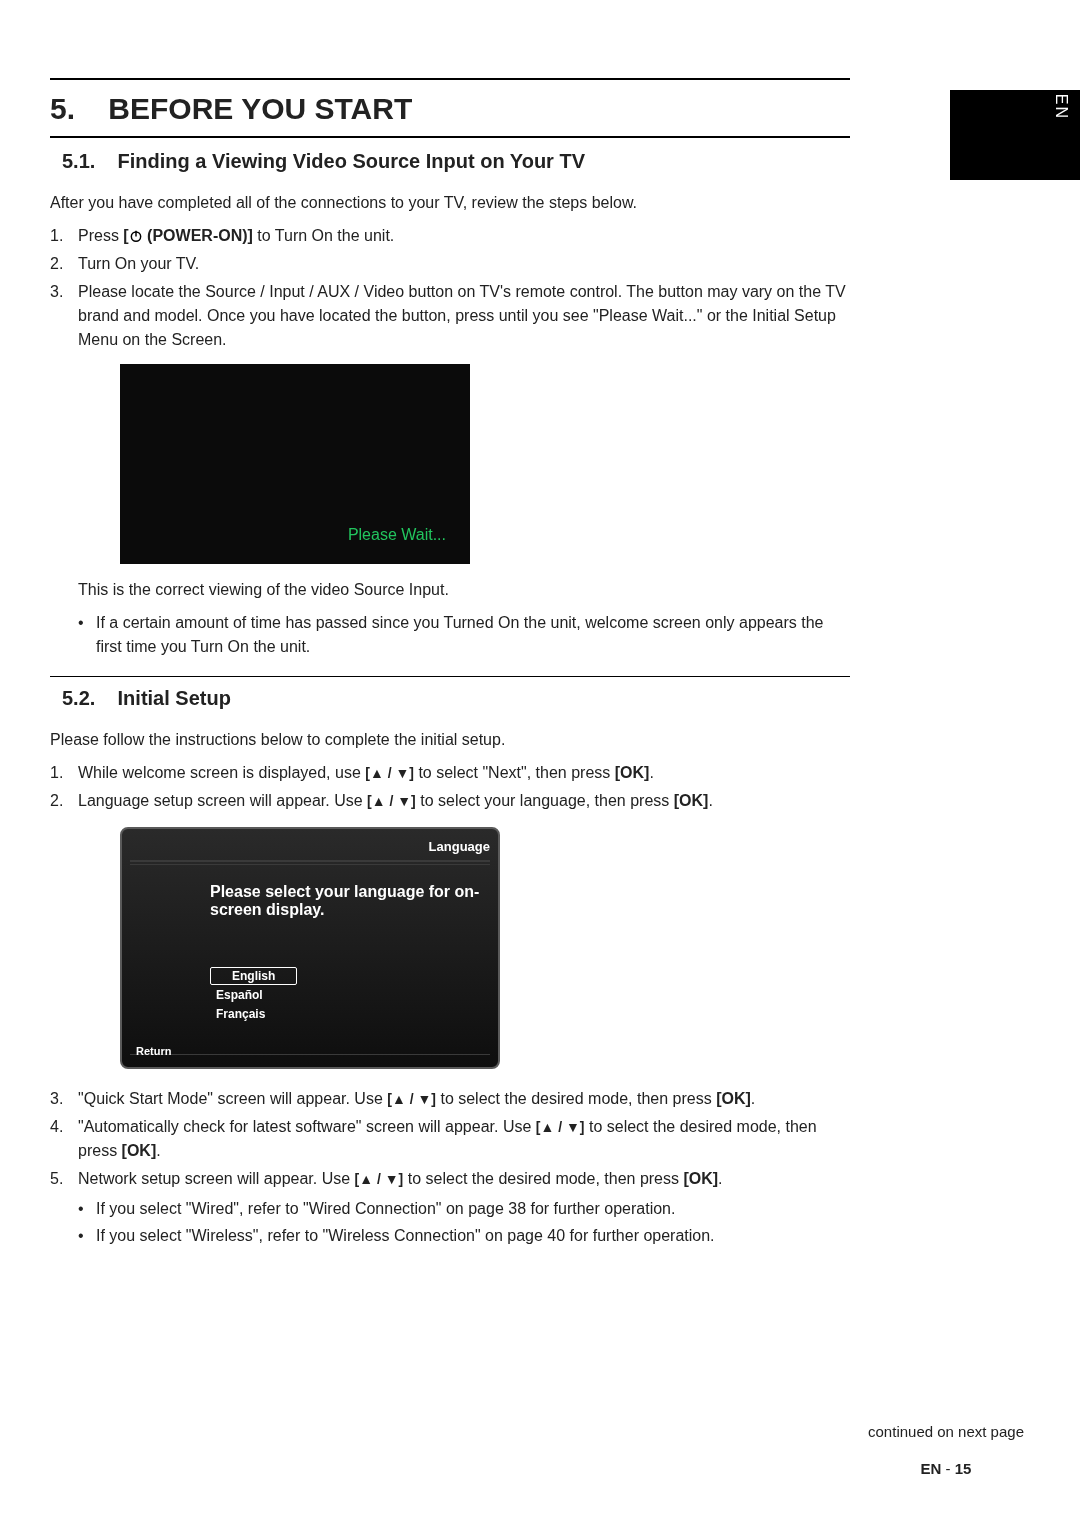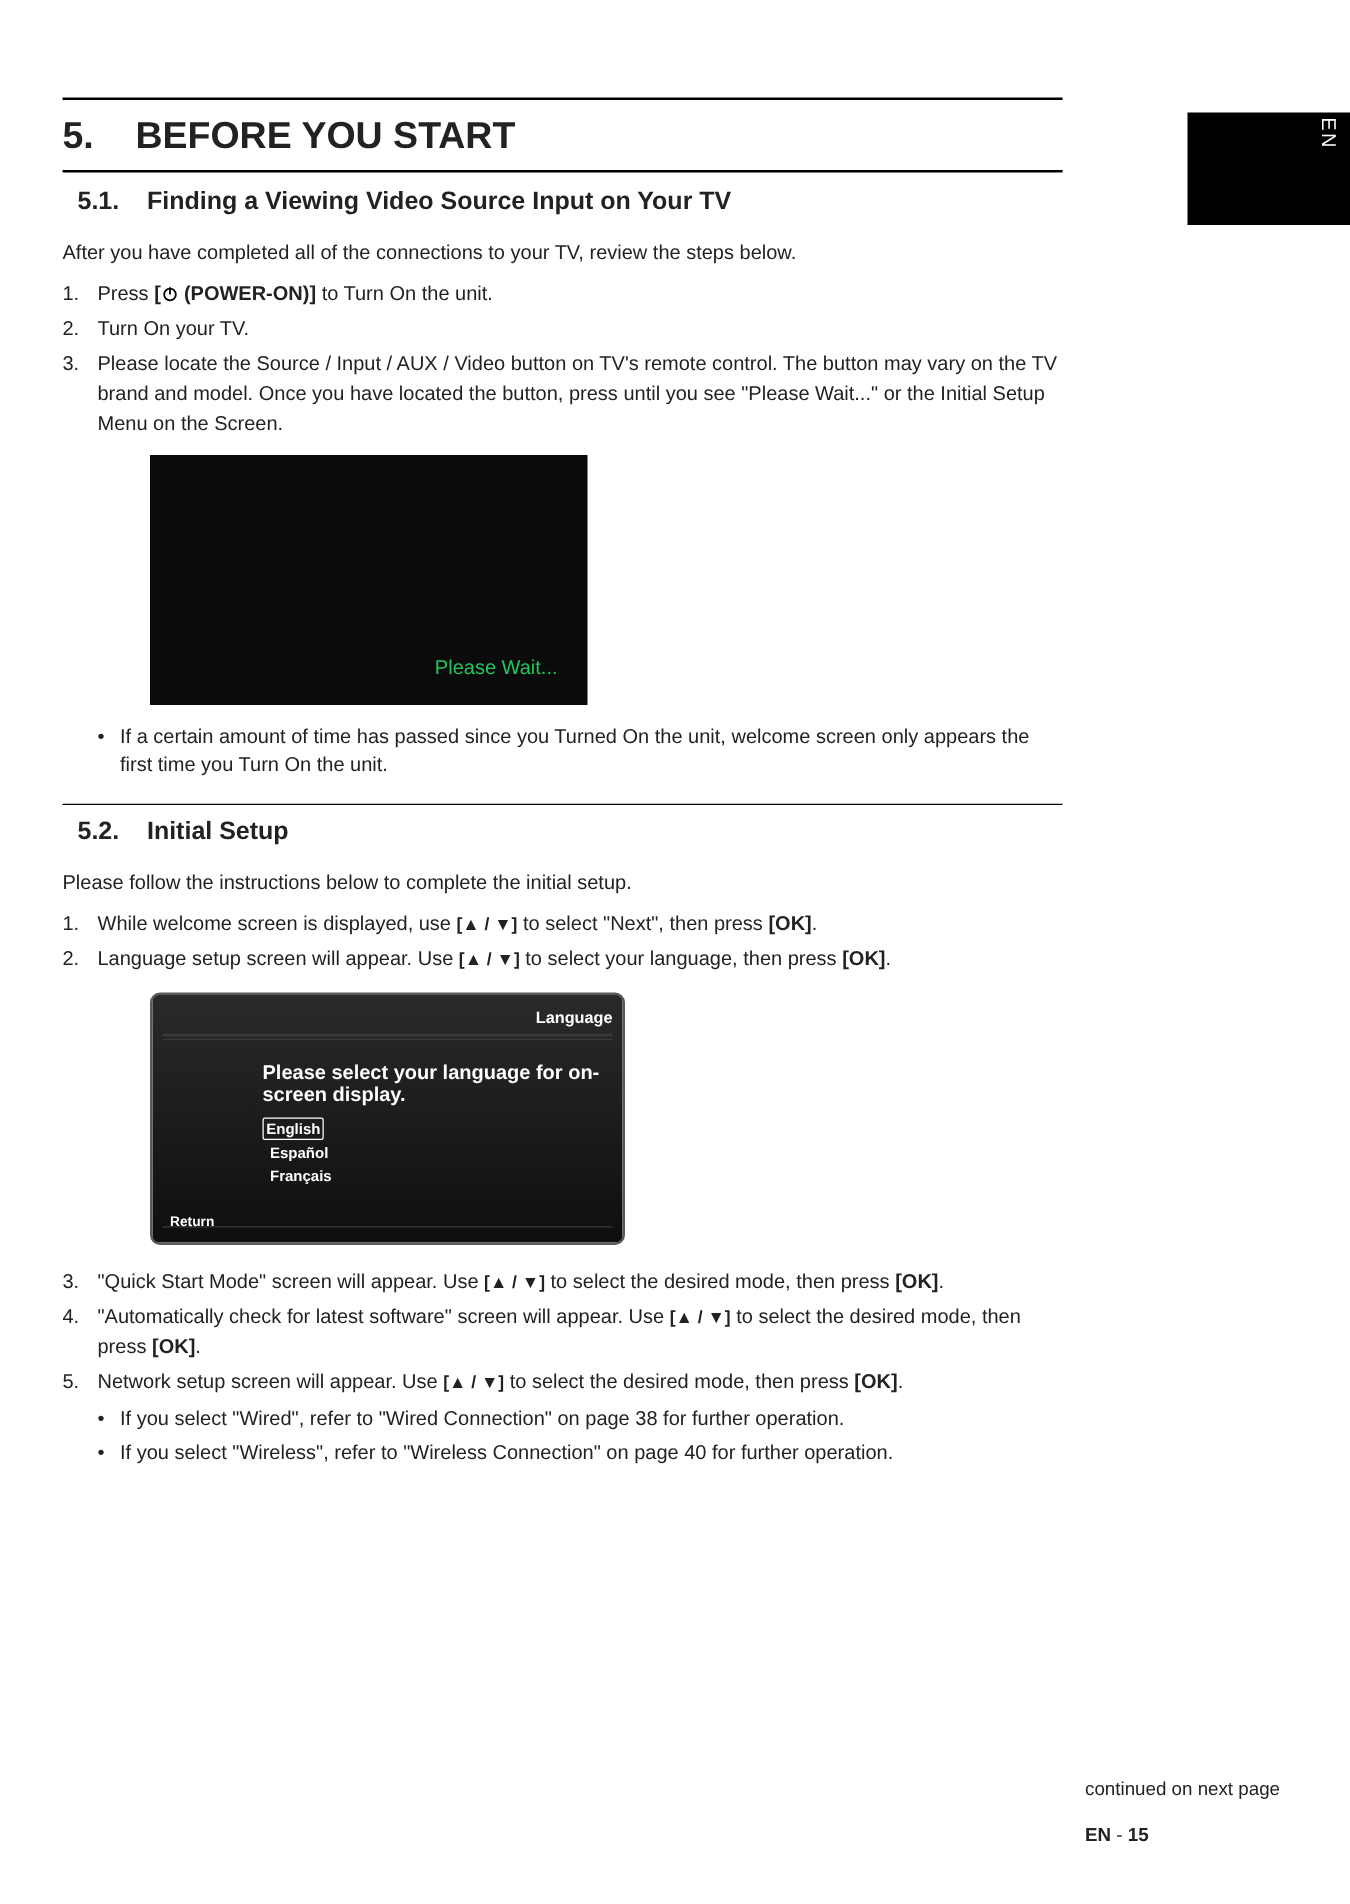--- a/index.html
+++ b/index.html
@@ -23,24 +23,24 @@
   ul.bullets > li::before { content: "•"; position: absolute; left: 0; top: 0; }
   .indent-block { padding-left: 28px; }
   .bold { font-weight: 700; }
   .tv-screen { width: 350px; height: 200px; background: #0b0b0b; margin: 12px 0 14px 70px; position: relative; }
   .tv-screen .wait { position: absolute; right: 24px; bottom: 20px; color: #22c55e; font-size: 16px; }
   .osd { width: 380px; margin: 14px 0 18px 70px; border: 2px solid #5a5a5a; border-radius: 8px; background: linear-gradient(#2a2a2a,#0e0e0e); padding: 6px 8px 10px 8px; color: #fff; position: relative; }
   .osd-title-bar { text-align: right; font-size: 13px; font-weight: 600; padding: 4px 0 6px 0; border-bottom: 2px solid #3a3a3a; }
   .osd-body { padding: 16px 10px 28px 80px; font-size: 12px; position: relative; }
   .osd-prompt { font-size: 16px; font-weight: 600; margin-bottom: 8px; }
   .osd-opt { padding: 2px 6px; margin-bottom: 1px; font-weight: 600; }
-  .osd-opt.selected { border: 1px solid #fff; border-radius: 2px; display: inline-block; padding: 1px 2px; }
+  .osd-opt.selected { border: 1px solid #fff; border-radius: 2px; display: inline-block; padding: 1px 21px; margin-top: 40px; }
   .osd-return { position: absolute; left: 14px; bottom: 10px; font-size: 11px; font-weight: 600; }
   .osd hr { border: none; border-top: 1px solid #3a3a3a; margin: 2px 0; }
-  .footer { position: absolute; bottom: 46px; right: 56px; text-align: left; font-size: 15px; }
+  .footer { position: absolute; bottom: 46px; right: 56px; text-align: center; font-size: 15px; }
   .footer .page-num { margin-top: 20px; }
   .footer .en { font-weight: 700; }
   .footer .num { font-weight: 700; }
   .icon { display: inline-block; vertical-align: -2px; }
   .power-icon { width: 14px; height: 14px; }
   .tri { font-size: 14px; }
   .bracket { font-weight: 700; }
   .ok { font-weight: 700; }
 </style>
 </head>
@@ -82,20 +82,21 @@
         <span class="li-num">3.</span>
         <span>Please locate the Source / Input / AUX / Video button on TV's remote control.  The button may vary on the TV brand and model. Once you have located the button, press until you see "Please Wait..." or the Initial Setup Menu on the Screen.</span>
       </li>
     </ol>
 
     <div class="tv-screen">
       <div class="wait">Please Wait...</div>
     </div>
 
     <div class="indent-block">
+      <p>This is the correct viewing of the video Source Input.</p>
       <ul class="bullets">
         <li>If a certain amount of time has passed since you Turned On the unit, welcome screen only appears the first time you Turn On the unit.</li>
       </ul>
     </div>
 
     <hr class="hr-thin">
 
     <h2>
       <span class="num">5.2.</span>
       <span>Initial Setup</span>

